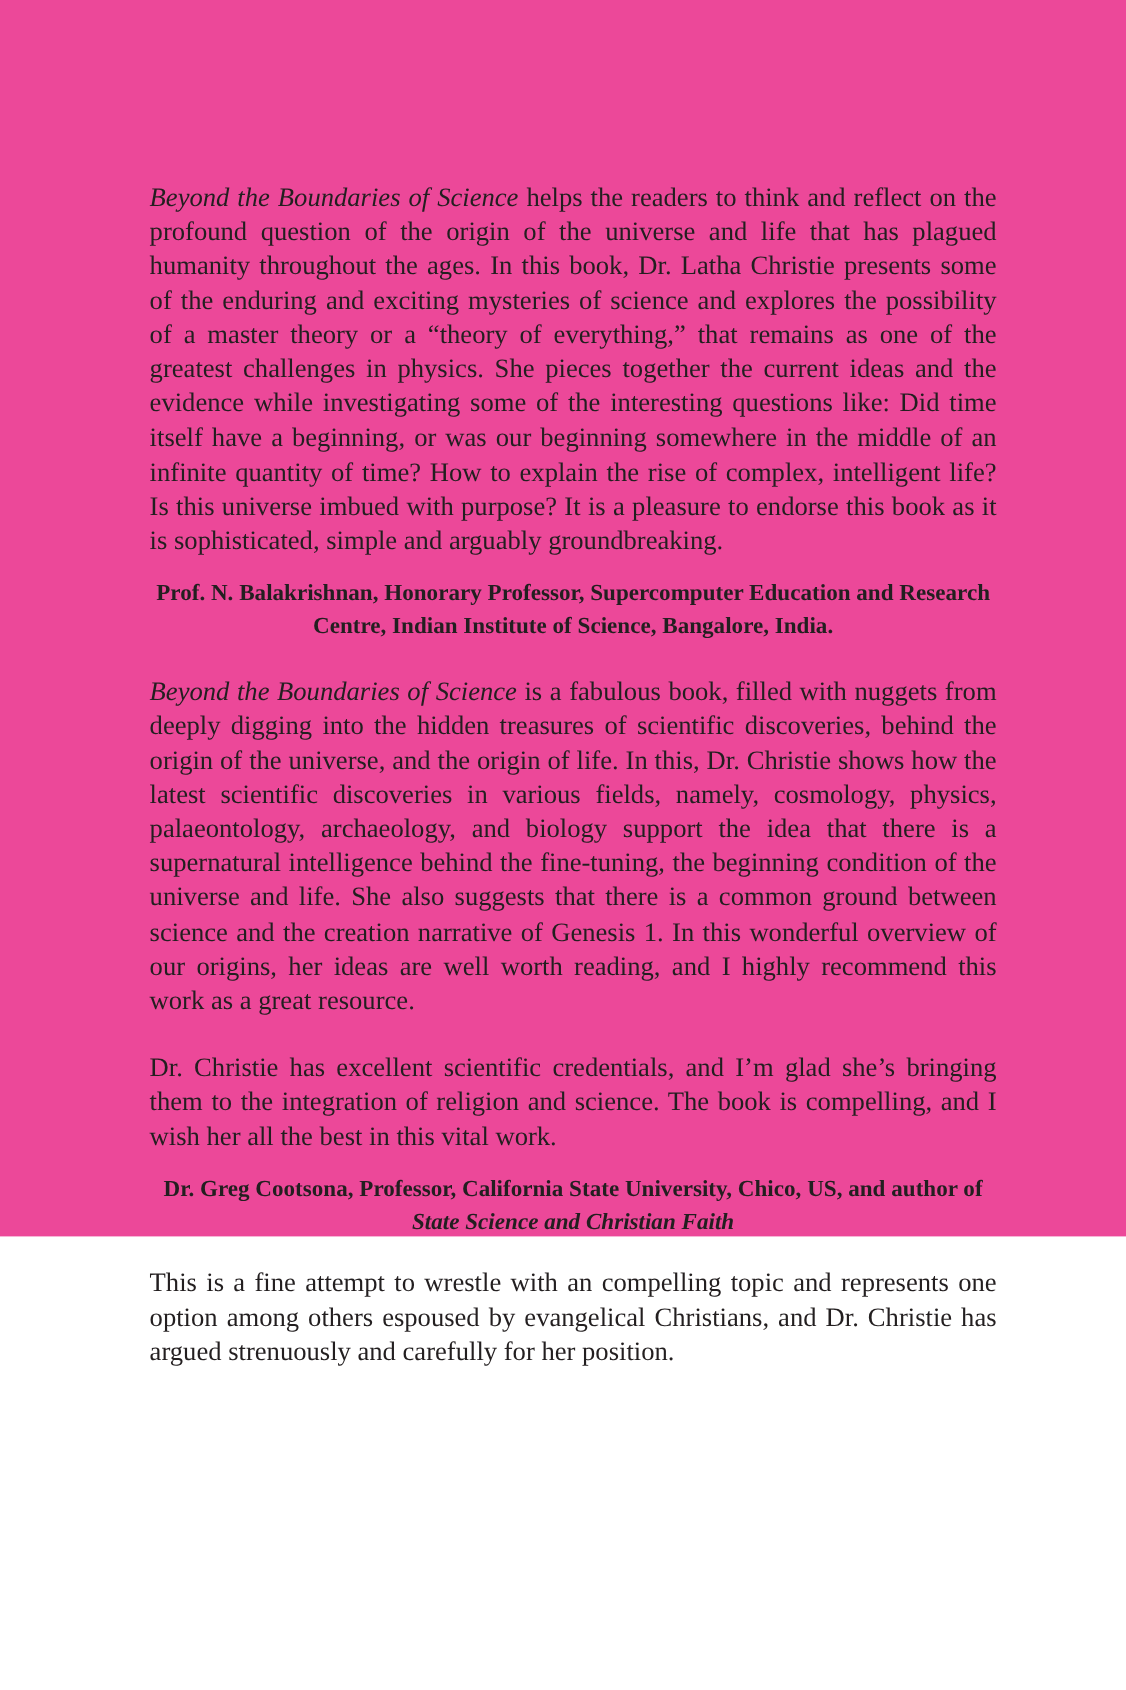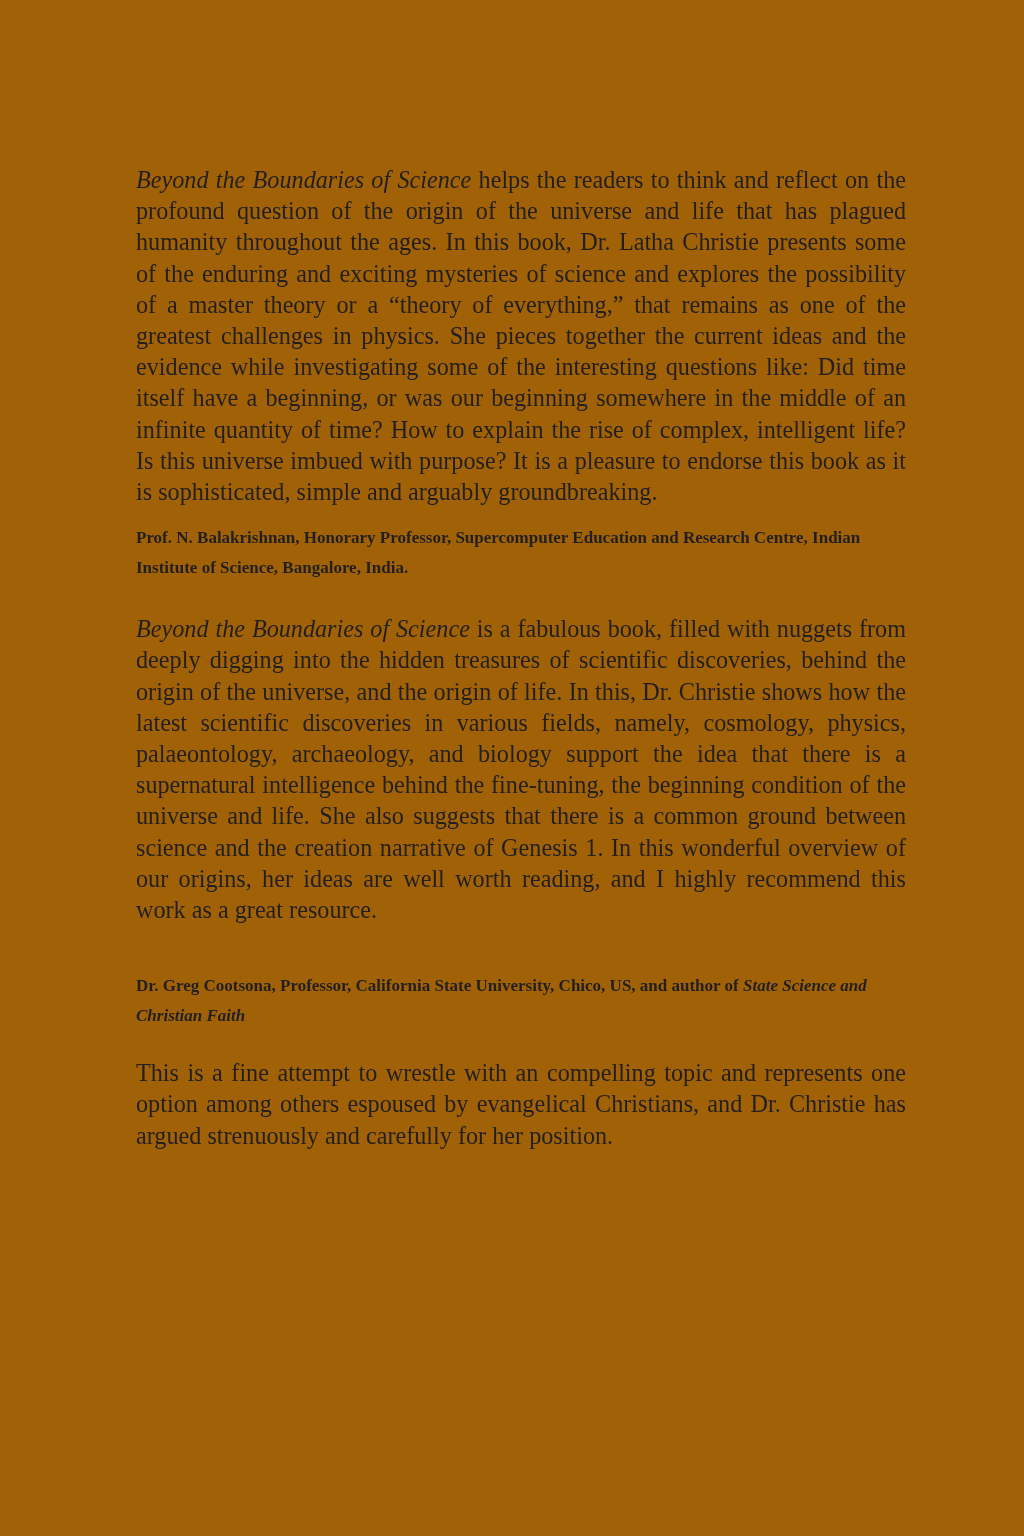--- a/index.html
+++ b/index.html
@@ -11,22 +11,22 @@
     height: 1536px;
     background: #ffffff;
     font-family: "Liberation Serif", "DejaVu Serif", serif;
     color: #231f20;
     overflow: hidden;
   }
 
   .page {
     position: relative;
     width: 1024px;
-    height: 1536px;
-    background: #a16207;
+    height: 1124px;
+    background: #ec4899;
     box-sizing: border-box;
   }
 
   .content {
     position: absolute;
     left: 136px;
     top: 164px;
     width: 770px;
   }
 
@@ -45,24 +45,24 @@
     hyphens: none;
   }
   .quote .title-italic {
     font-style: italic;
   }
 
   
   .attribution {
     margin: 0;
     padding-top: 16px;
-    font-size: 17px;
+    font-size: 21px;
     line-height: 30px;
     font-weight: bold;
-    text-align: left;
+    text-align: center;
     color: #231f20;
   }
   .attribution .work-italic {
     font-style: italic;
   }
 
   
   .block-gap {
     height: 30px;
   }
@@ -83,20 +83,21 @@
 
     <div class="block-gap"></div>
 
     <div class="endorsement">
       <p class="quote"><span class="title-italic">Beyond the Boundaries of Science</span><span> is a fabulous book, filled with nuggets from deeply digging into the hidden treasures of scientific discoveries, behind the origin of the universe, and the origin of life. In this, Dr. Christie shows how the latest scientific discoveries in various fields, namely, cosmology, physics, palaeontology, archaeology, and biology support the idea that there is a supernatural intelligence behind the fine-tuning, the beginning condition of the universe and life. She also suggests that there is a common ground between science and the creation narrative of Genesis 1. In this wonderful overview of our origins, her ideas are well worth reading, and I highly recommend this work as a great resource.</span></p>
     </div>
 
     <div class="block-gap"></div>
 
     <div class="endorsement">
+      <p class="quote">Dr. Christie has excellent scientific credentials, and I’m glad she’s bringing them to the integration of religion and science. The book is compelling, and I wish her all the best in this vital work.</p>
       <p class="attribution"><span>Dr. Greg Cootsona, Professor, California State University, Chico, US, and author of </span><span class="work-italic">State Science and Christian Faith</span></p>
     </div>
 
     <div class="block-gap-sm"></div>
 
     <div class="endorsement">
       <p class="quote">This is a fine attempt to wrestle with an compelling topic and represents one option among others espoused by evangelical Christians, and Dr. Christie has argued strenuously and carefully for her position.</p>
     </div>
 
   </div>

